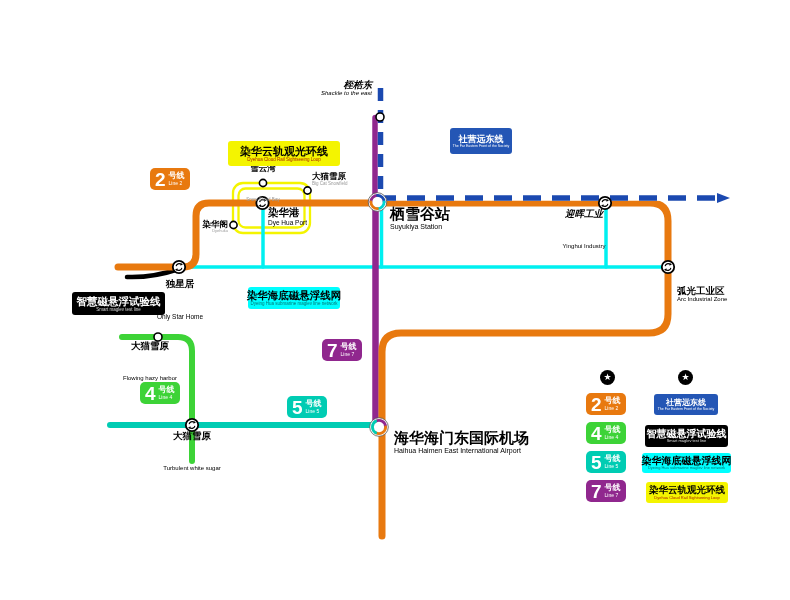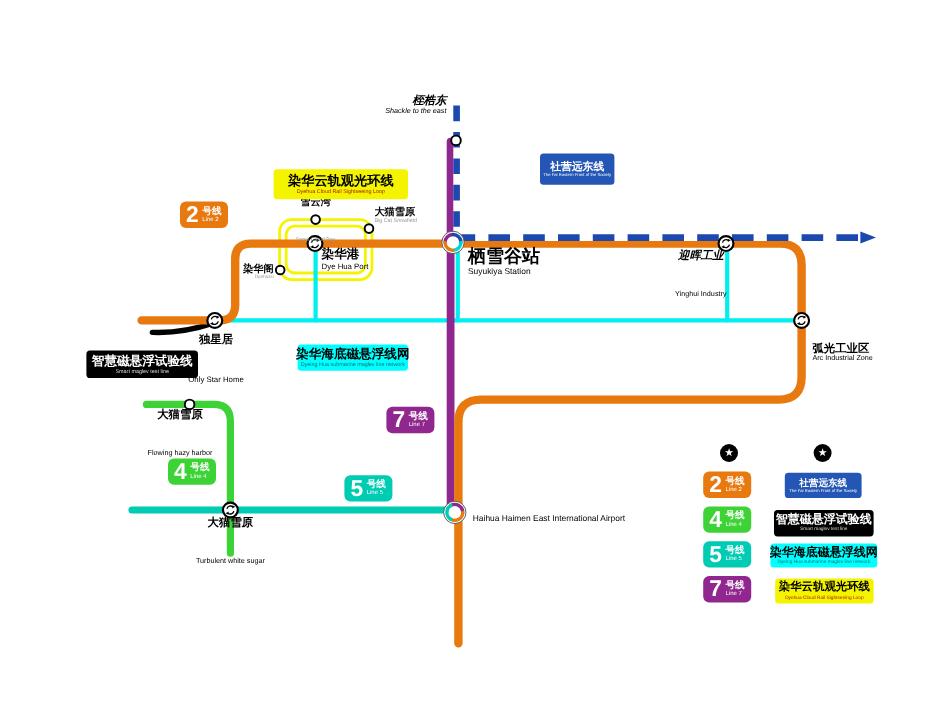--- a/index.html
+++ b/index.html
@@ -154,20 +154,21 @@
     <span class="zh" style="font-size:9.5px;">大猫雪原</span>
     <span class="en" style="font-size:6px;">Flowing hazy harbor</span>
   </div>
 
   <div class="stn c" style="left:192px;top:430px;">
     <span class="zh" style="font-size:9.5px;">大猫雪原</span>
     <span class="en" style="font-size:6px;">Turbulent white sugar</span>
   </div>
 
   <div class="stn" style="left:394px;top:429px;">
+    <span class="zh" style="font-size:15px;">海华海门东国际机场</span>
     <span class="en" style="font-size:7px;">Haihua Haimen East International Airport</span>
   </div>
 
   <div class="numbadge" style="left:150px;top:168px;background:#e8790f;">
     <span class="num">2</span>
     <span class="stack">
         <span class="szh">号线</span>
         <span class="sen">Line 2</span>
       </span>
   </div>

